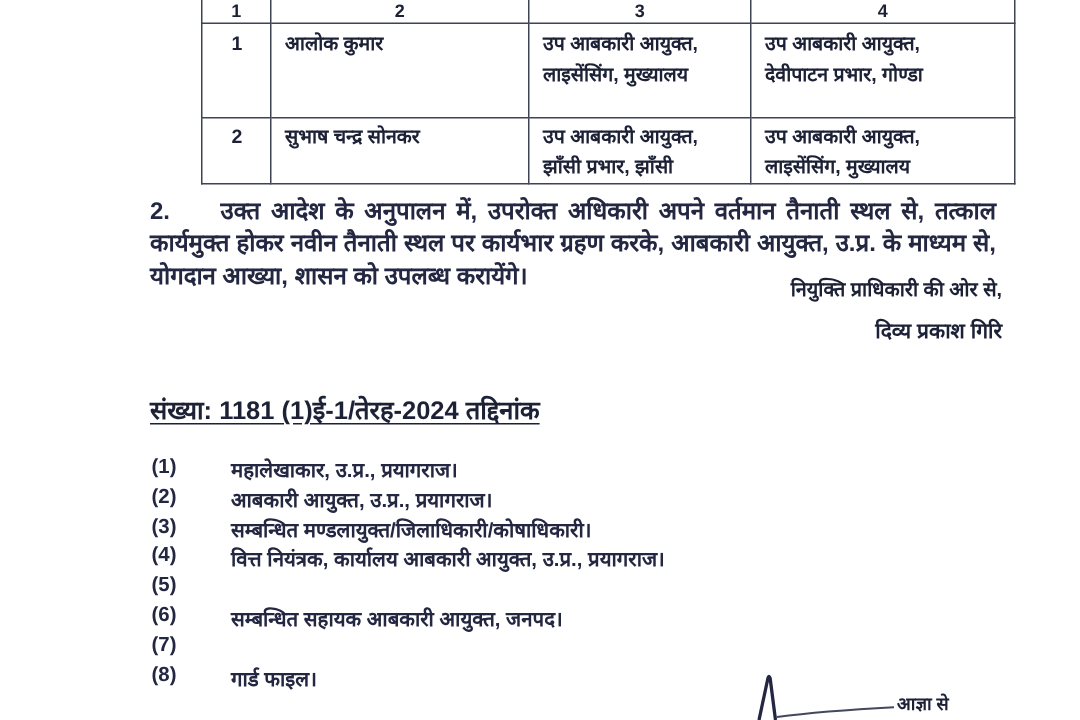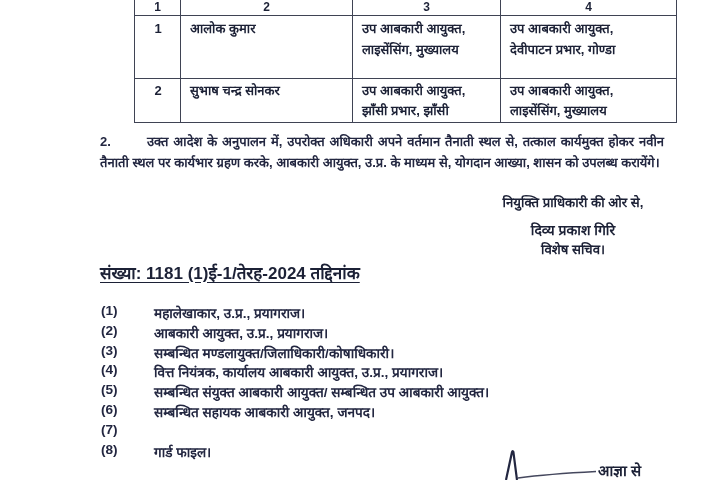--- a/index.html
+++ b/index.html
@@ -53,30 +53,30 @@
   }
   .order-table .sno{text-align:center;font-weight:700;}
   .order-table .row-1{height:63px;}
   .order-table .row-2{height:41px;}
   .order-table .row-2 td{line-height:19.5px;}
   .order-table .name{font-weight:700;margin-top:20px;}
 
   
   .para2{
     position:absolute;left:100px;top:131px;width:564px;
-    font-size:13px;font-weight:600;line-height:21.4px;
+    font-size:16px;font-weight:600;line-height:21.4px;
     text-align:justify;
     color:var(--ink);
   }
   .para2 .pnum{display:inline-block;width:47px;font-weight:700;}
 
   
   .sig-block{
-    position:absolute;left:478px;top:194px;width:190px;
-    text-align:center;color:var(--ink-strong);
+    position:absolute;left:478px;top:184px;width:190px;
+    text-align:right;color:var(--ink-strong);
   }
   .sig-block .on-behalf{font-size:13.2px;font-weight:700;line-height:18px;margin-bottom:9px;white-space:nowrap;}
   .sig-block .sig-name{font-size:14px;font-weight:700;line-height:18px;margin-bottom:2px;}
   .sig-block .sig-desg{font-size:13.2px;font-weight:700;line-height:18px;}
 
   
   .ref-line{
     position:absolute;left:100px;top:261px;
     font-size:17px;font-weight:700;
     text-decoration:underline;
@@ -101,21 +101,21 @@
   .recipient .rtext{white-space:nowrap;}
 
   
   .bottom-sign{
     position:absolute;left:488px;top:448px;width:232px;height:32px;
     overflow:hidden;
   }
   .bottom-sign svg{position:absolute;left:0;top:0;}
   .bottom-sign .by-order{
     position:absolute;left:110px;top:12px;
-    font-size:15px;font-weight:700;color:var(--ink-strong);
+    font-size:12px;font-weight:700;color:var(--ink-strong);
     white-space:nowrap;
   }
 </style>
 </head>
 <body>
 
 <div class="page">
 
   <table class="order-table">
     <colgroup>
@@ -160,21 +160,20 @@
     </tbody>
   </table>
 
   <div class="para2">
     <span class="pnum">2.</span><span>उक्त आदेश के अनुपालन में, उपरोक्त अधिकारी अपने वर्तमान तैनाती स्थल से, तत्काल कार्यमुक्त होकर नवीन तैनाती स्थल पर कार्यभार ग्रहण करके, आबकारी आयुक्त, उ.प्र. के माध्यम से, योगदान आख्या, शासन को उपलब्ध करायेंगे।</span>
   </div>
 
   <div class="sig-block">
     <div class="on-behalf">नियुक्ति प्राधिकारी की ओर से,</div>
     <div class="sig-name">दिव्य प्रकाश गिरि</div>
-    <div class="sig-desg">विशेष सचिव।</div>
   </div>
 
   <div class="ref-line">संख्या: 1181 (1)ई-1/तेरह-2024 तद्दिनांक</div>
 
 
   <div class="recipients">
     <div class="recipient">
       <span class="rnum">(1)</span>
       <span class="rtext">महालेखाकार, उ.प्र., प्रयागराज।</span>
     </div>
@@ -185,21 +184,20 @@
     <div class="recipient">
       <span class="rnum">(3)</span>
       <span class="rtext">सम्बन्धित मण्डलायुक्त/जिलाधिकारी/कोषाधिकारी।</span>
     </div>
     <div class="recipient">
       <span class="rnum">(4)</span>
       <span class="rtext">वित्त नियंत्रक, कार्यालय आबकारी आयुक्त, उ.प्र., प्रयागराज।</span>
     </div>
     <div class="recipient">
       <span class="rnum">(5)</span>
-      <span class="rtext">सम्बन्धित संयुक्त आबकारी आयुक्त/ सम्बन्धित उप आबकारी आयुक्त।</span>
     </div>
     <div class="recipient">
       <span class="rnum">(6)</span>
       <span class="rtext">सम्बन्धित सहायक आबकारी आयुक्त, जनपद।</span>
     </div>
     <div class="recipient">
       <span class="rnum">(7)</span>
     </div>
     <div class="recipient">
       <span class="rnum">(8)</span>

